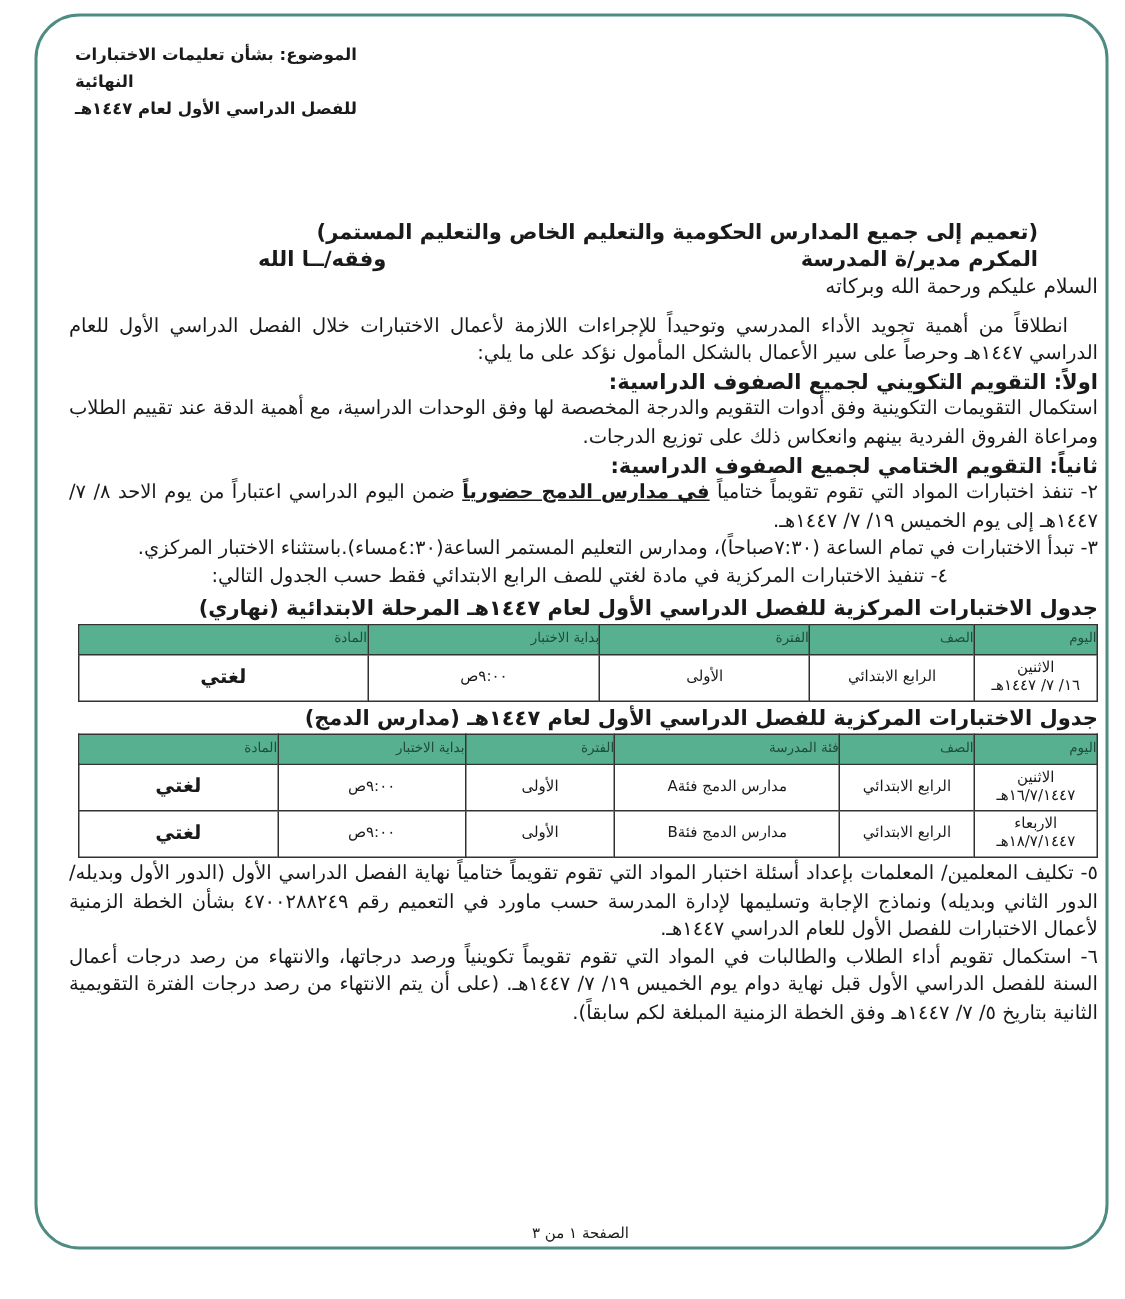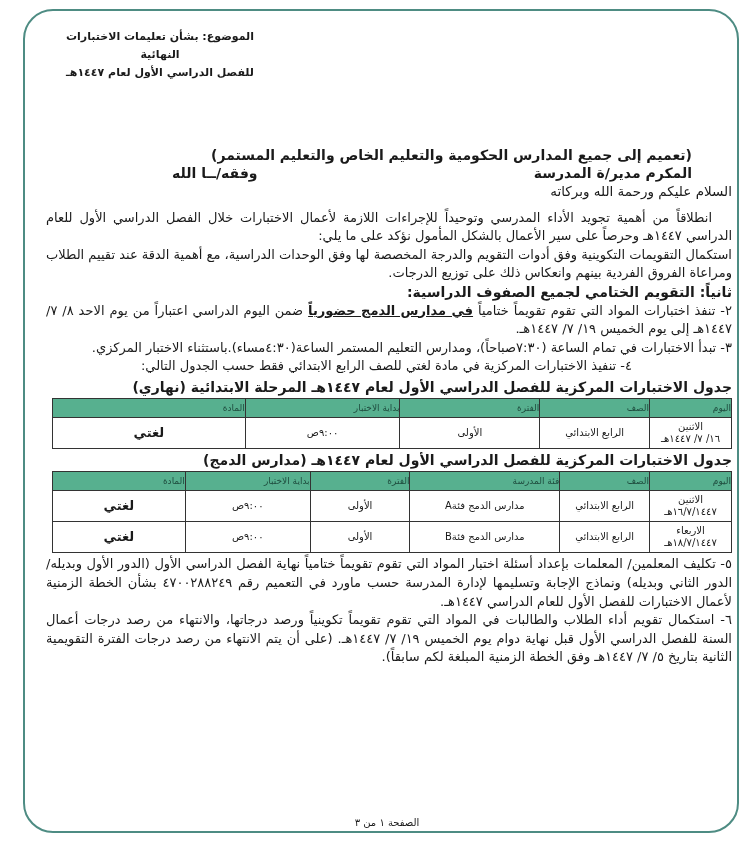--- a/index.html
+++ b/index.html
@@ -24,21 +24,21 @@
       border: 2px solid #4e8c83;
       border-radius: 30px;
       box-sizing: border-box;
     }
     .subject {
       position: absolute;
       top: 28px;
       left: 50px;
       width: 220px;
       direction: rtl;
-      text-align: center;
+      text-align: left;
       font-size: 11px;
       font-weight: bold;
       line-height: 18px;
     }
     .subject .line2 { padding-right: 0; }
 
     .content {
       position: absolute;
       top: 146px;
       left: 46px;
@@ -135,20 +135,21 @@
     <div class="addressee-row">
       <span>المكرم مدير/ة المدرسة</span>
       <span>وفقه/ــا الله</span>
     </div>
   </div>
 
   <div class="greeting">السلام عليكم ورحمة الله وبركاته</div>
 
   <p class="para indent">انطلاقاً من أهمية تجويد الأداء المدرسي وتوحيداً للإجراءات اللازمة لأعمال الاختبارات خلال الفصل الدراسي الأول للعام الدراسي ١٤٤٧هـ وحرصاً على سير الأعمال بالشكل المأمول نؤكد على ما يلي:</p>
 
+  <p class="heading">اولاً: التقويم التكويني لجميع الصفوف الدراسية:</p>
   <p class="para">استكمال التقويمات التكوينية وفق أدوات التقويم والدرجة المخصصة لها وفق الوحدات الدراسية، مع أهمية الدقة عند تقييم الطلاب ومراعاة الفروق الفردية بينهم وانعكاس ذلك على توزيع الدرجات.</p>
 
   <p class="heading">ثانياً: التقويم الختامي لجميع الصفوف الدراسية:</p>
   <p class="para"><span>٢- تنفذ اختبارات المواد التي تقوم تقويماً ختامياً </span><span class="ul-bold">في مدارس الدمج حضورياً</span><span> ضمن اليوم الدراسي اعتباراً من يوم الاحد ٨/ ٧/ ١٤٤٧هـ إلى يوم الخميس ١٩/ ٧/ ١٤٤٧هـ.</span></p>
   <p class="para">٣- تبدأ الاختبارات في تمام الساعة (٧:٣٠صباحاً)، ومدارس التعليم المستمر الساعة(٤:٣٠مساء).باستثناء الاختبار المركزي.</p>
   <p class="para item-4">٤- تنفيذ الاختبارات المركزية في مادة لغتي للصف الرابع الابتدائي فقط حسب الجدول التالي:</p>
 
   <div class="table-title">جدول الاختبارات المركزية للفصل الدراسي الأول لعام ١٤٤٧هـ المرحلة الابتدائية (نهاري)</div>
   <table class="sched">
     <colgroup>

